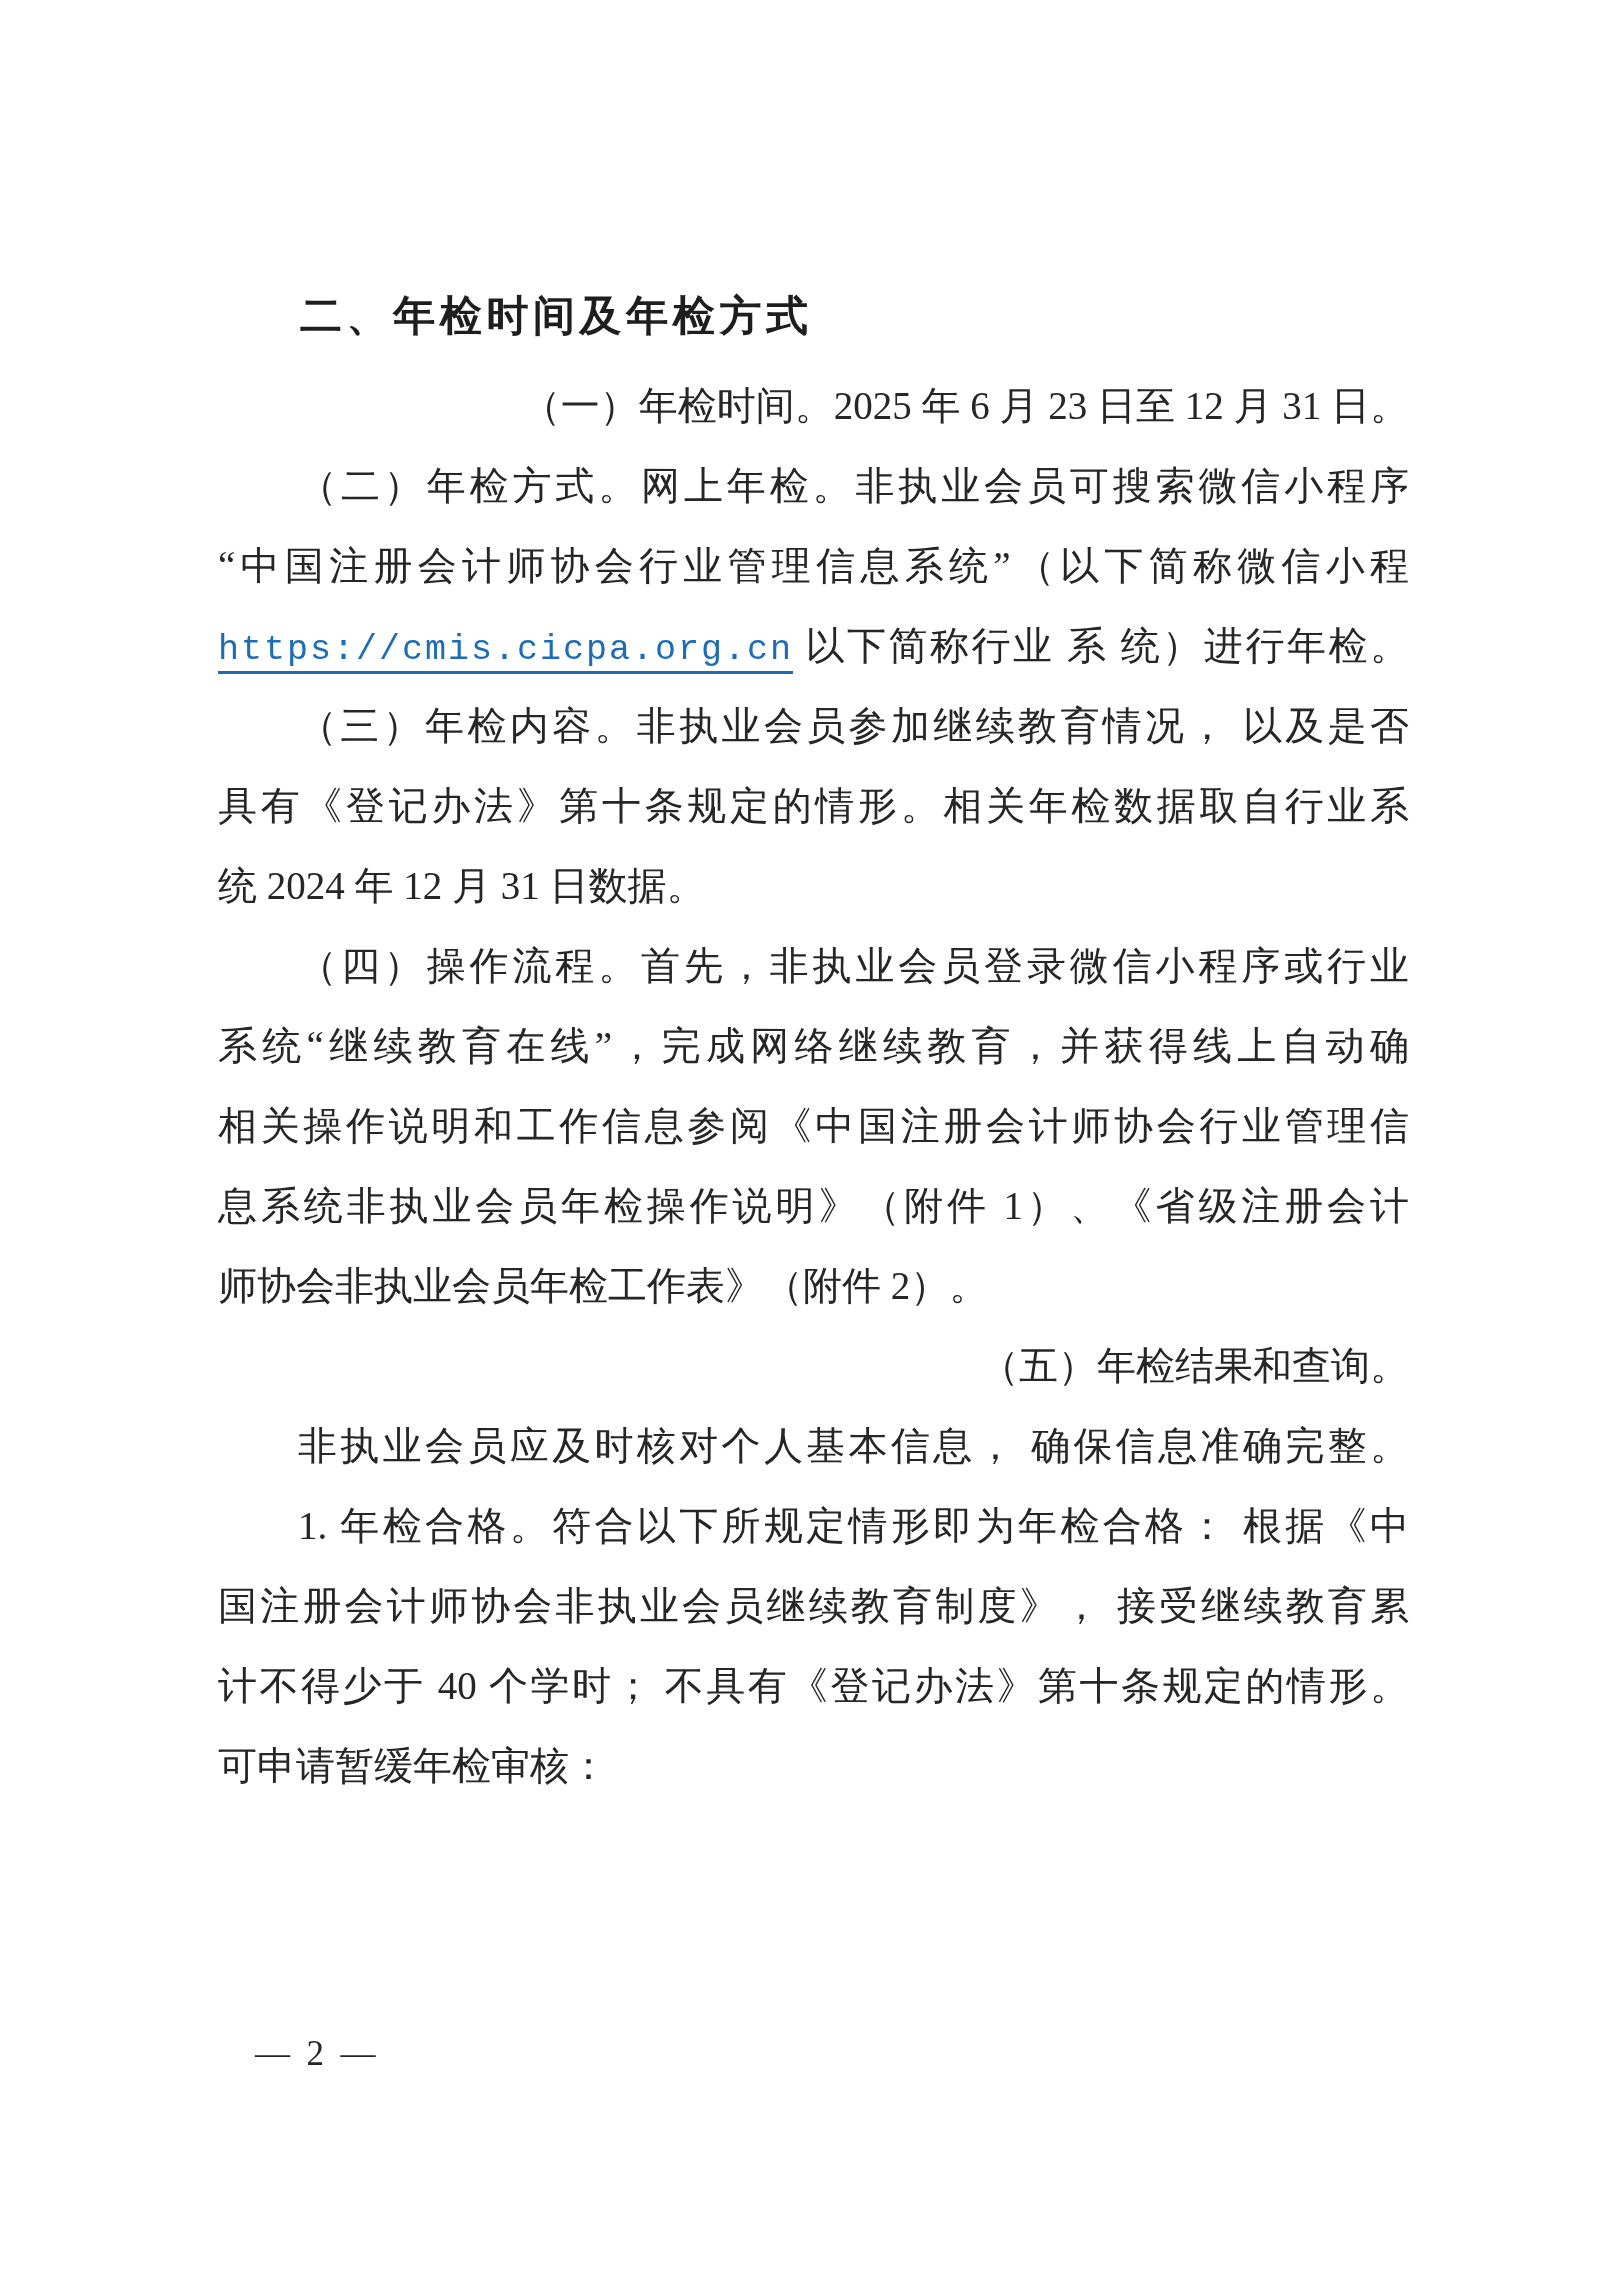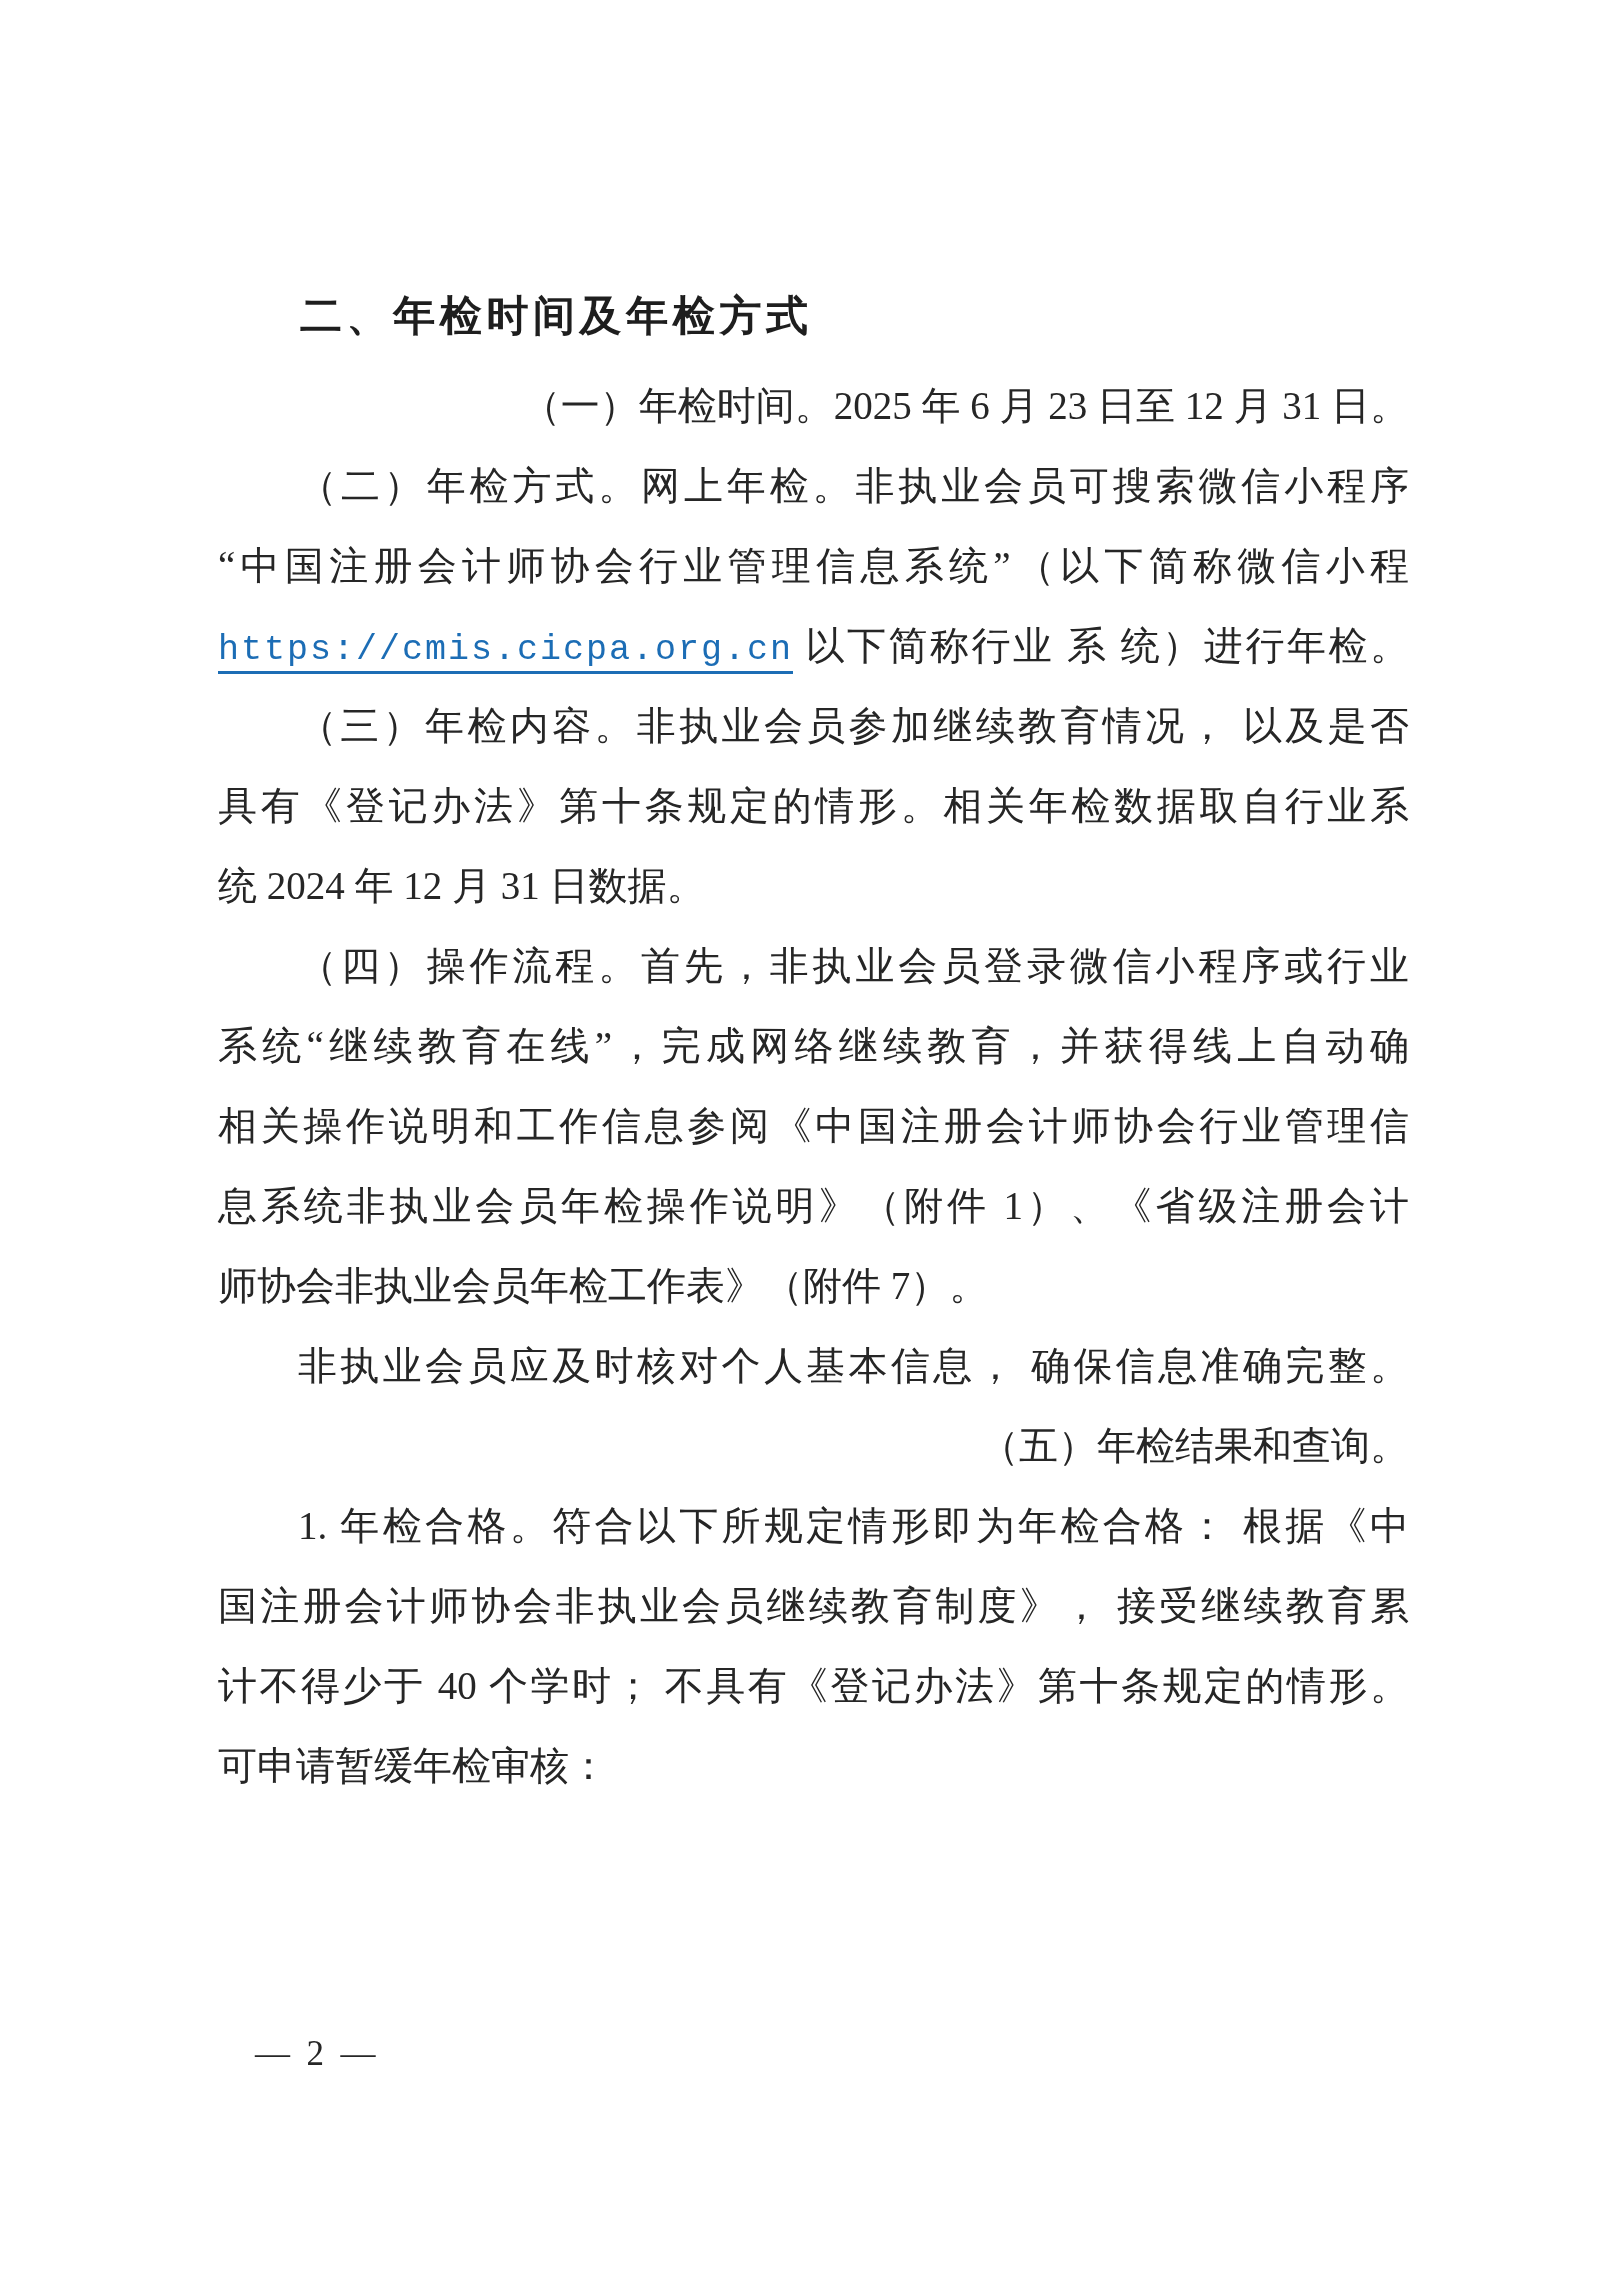--- a/index.html
+++ b/index.html
@@ -84,23 +84,23 @@
     <div class="line justify">
       <a class="url-link">https://cmis.cicpa.org.cn</a><span> 以下简称行业 系 统）进行年检。</span>
     </div>
     <div class="line indent justify">（三）年检内容。非执业会员参加继续教育情况， 以及是否</div>
     <div class="line justify">具有《登记办法》第十条规定的情形。相关年检数据取自行业系</div>
     <div class="line">统 2024 年 12 月 31 日数据。</div>
     <div class="line indent justify">（四）操作流程。首先，非执业会员登录微信小程序或行业</div>
     <div class="line justify">系统“继续教育在线”，完成网络继续教育，并获得线上自动确</div>
     <div class="line justify">相关操作说明和工作信息参阅《中国注册会计师协会行业管理信</div>
     <div class="line justify">息系统非执业会员年检操作说明》（附件 1）、《省级注册会计</div>
-    <div class="line">师协会非执业会员年检工作表》（附件 7）。</div>
+    <div class="line">师协会非执业会员年检工作表》（附件 2）。</div>
+    <div class="line indent">（五）年检结果和查询。</div>
     <div class="line indent justify">非执业会员应及时核对个人基本信息， 确保信息准确完整。</div>
-    <div class="line indent">（五）年检结果和查询。</div>
     <div class="line indent justify">1. 年检合格。符合以下所规定情形即为年检合格： 根据《中</div>
     <div class="line justify">国注册会计师协会非执业会员继续教育制度》， 接受继续教育累</div>
     <div class="line justify">计不得少于 40 个学时； 不具有《登记办法》第十条规定的情形。</div>
     <div class="line">可申请暂缓年检审核：</div>
   </div>
 
   <div class="page-number">— 2 —</div>
 
 </div>
 

